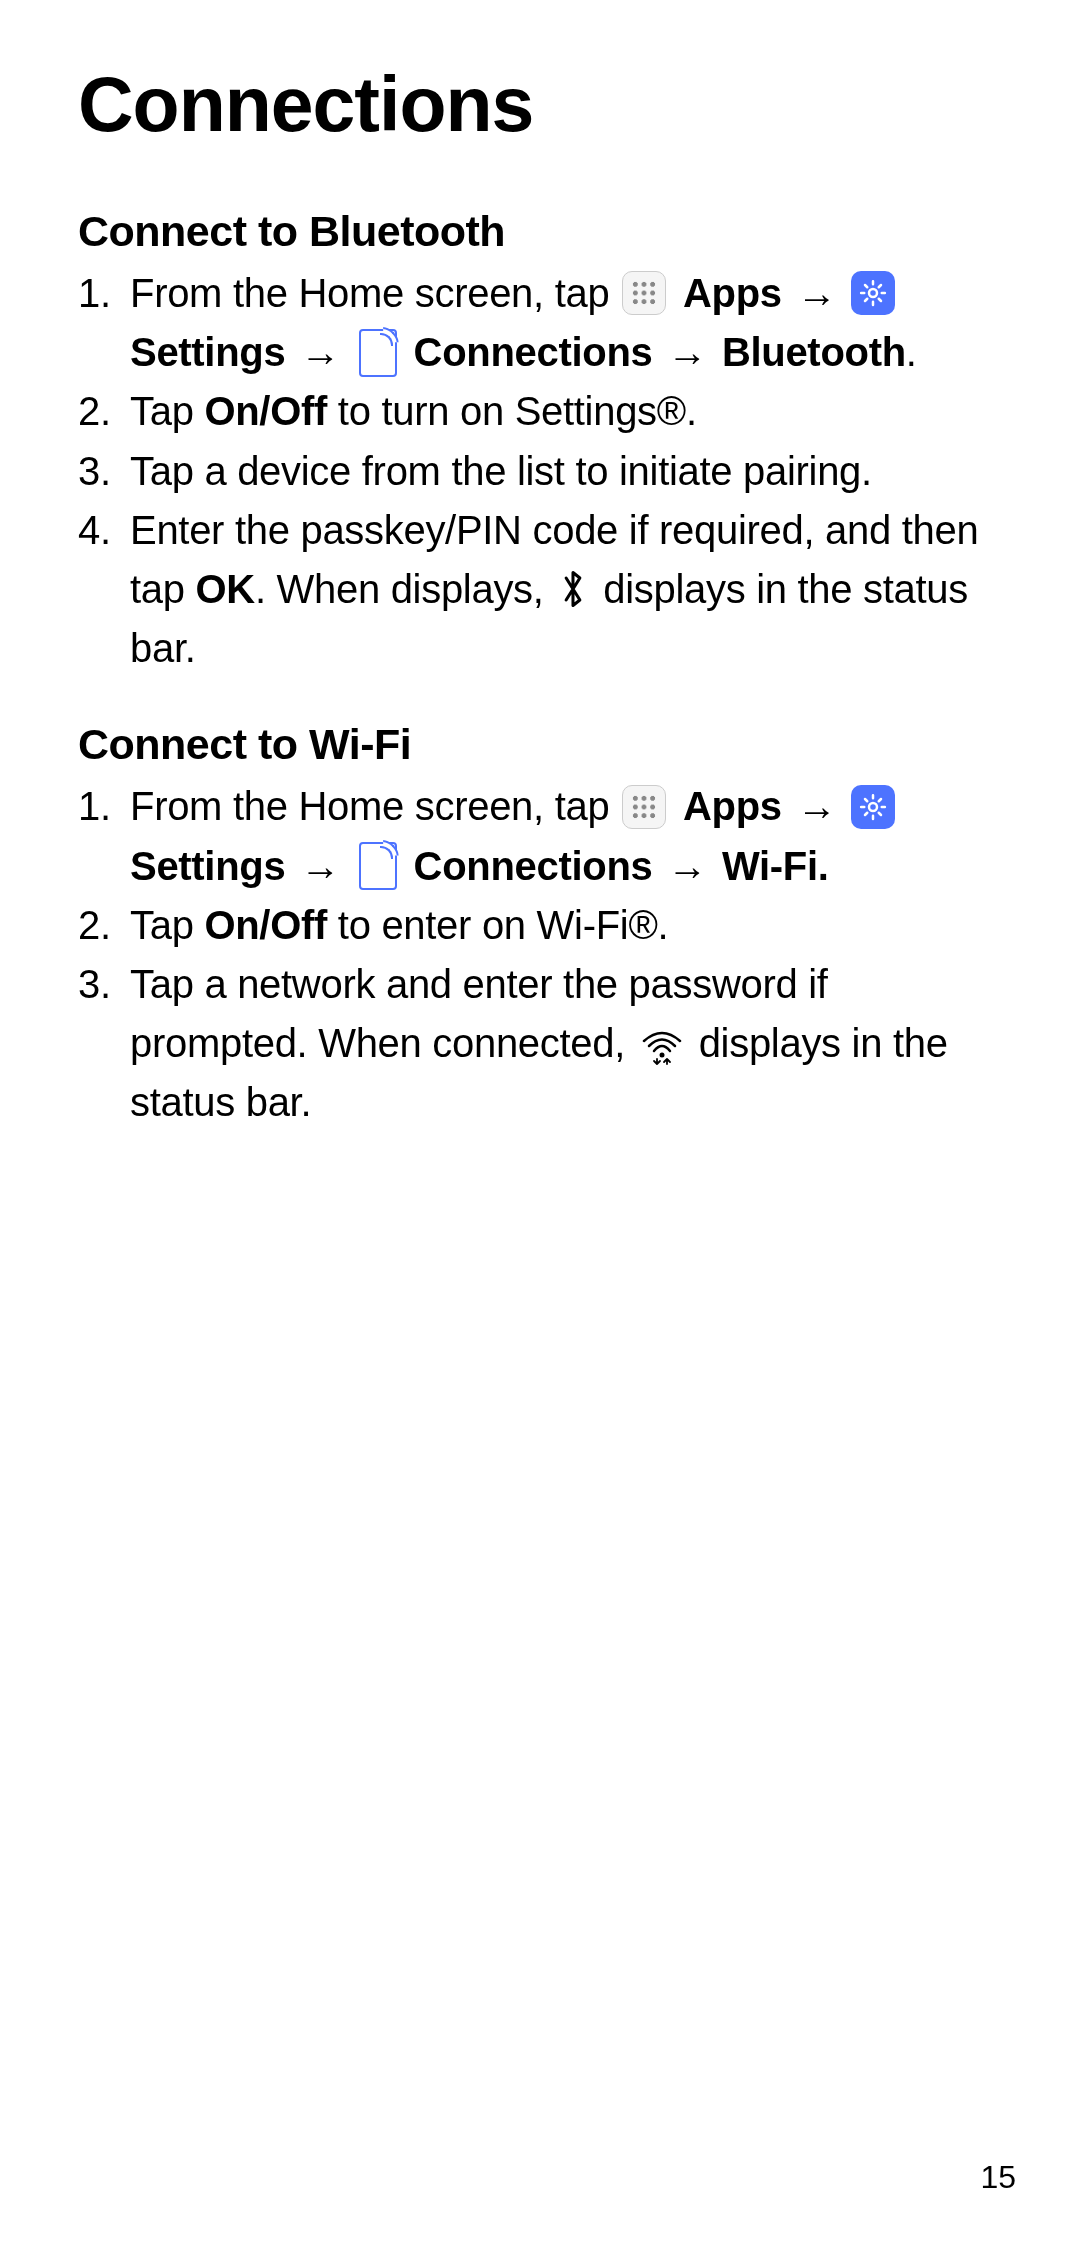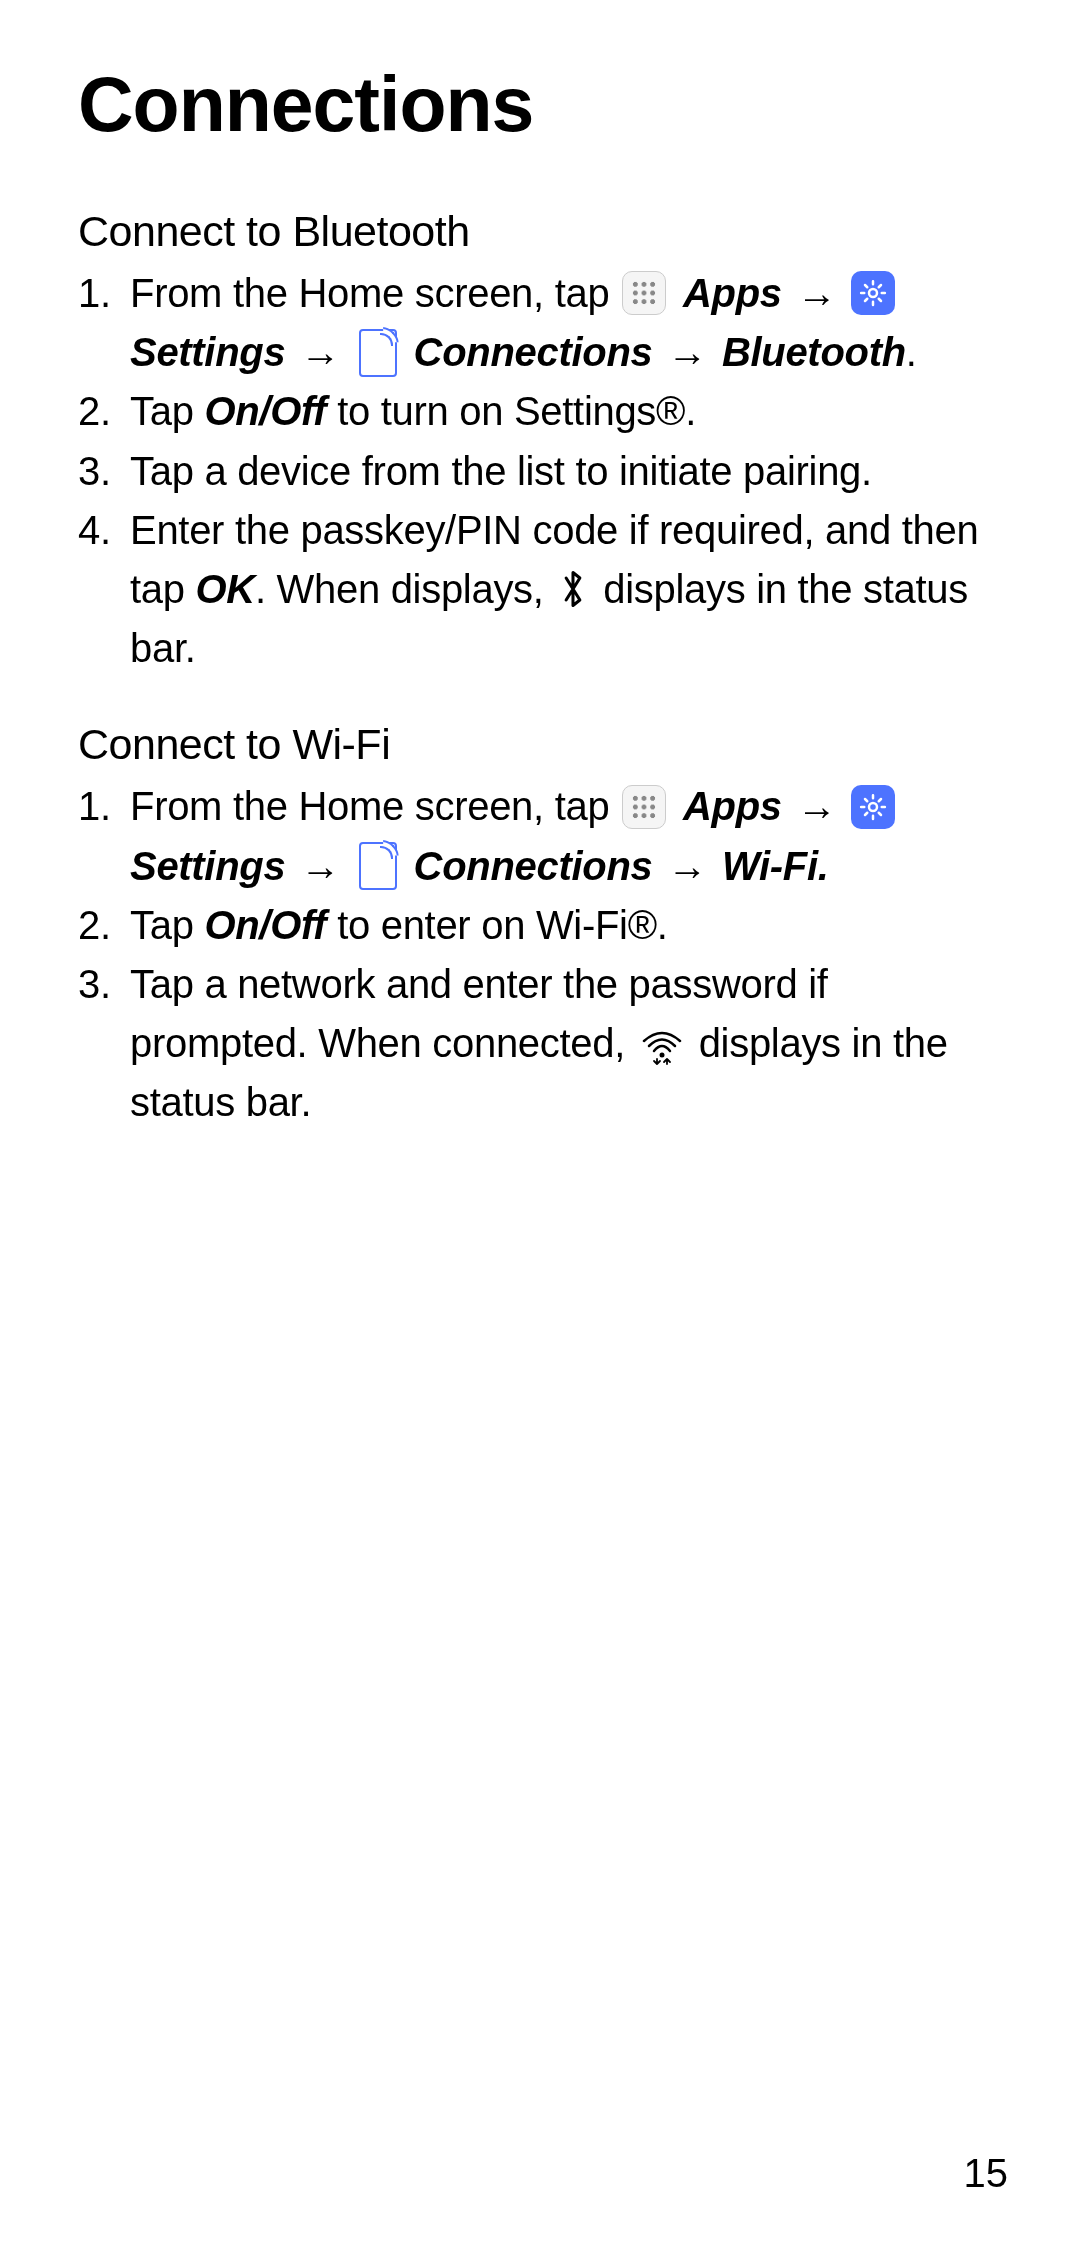--- a/index.html
+++ b/index.html
@@ -18,21 +18,21 @@
     }
     .page-title {
       font-size: 77px;
       font-weight: 900;
       letter-spacing: -1px;
       margin-top: 20px;
       margin-bottom: 58px;
     }
     .section-heading {
       font-size: 43px;
-      font-weight: 400;
+      font-weight: 700;
       margin-bottom: 8px;
       letter-spacing: -0.5px;
     }
     ol {
       list-style: none;
       counter-reset: item;
       margin-bottom: 42px;
     }
     ol li {
       counter-increment: item;
@@ -43,21 +43,20 @@
       letter-spacing: -0.3px;
     }
     ol li::before {
       content: counter(item) ".";
       position: absolute;
       left: 0;
       top: 0;
     }
     .bold {
       font-weight: 700;
-      font-style: italic;
     }
     .arrow {
       font-weight: 400;
       padding: 0 4px;
     }
     .icon {
       display: inline-block;
       vertical-align: middle;
       position: relative;
       top: -3px;
@@ -141,22 +140,22 @@
     }
     .icon-wifi-status {
       width: 44px;
       height: 40px;
       position: relative;
       margin: 0 4px;
     }
     .page-number {
       position: absolute;
       bottom: 60px;
-      right: 72px;
-      font-size: 40px;
+      right: 64px;
+      font-size: 32px;
     }
   </style>
 </head>
 <body>
 
 <h1 class="page-title">Connections</h1>
 
 <h2 class="section-heading">Connect to Bluetooth</h2>
 <ol>
   <li>

